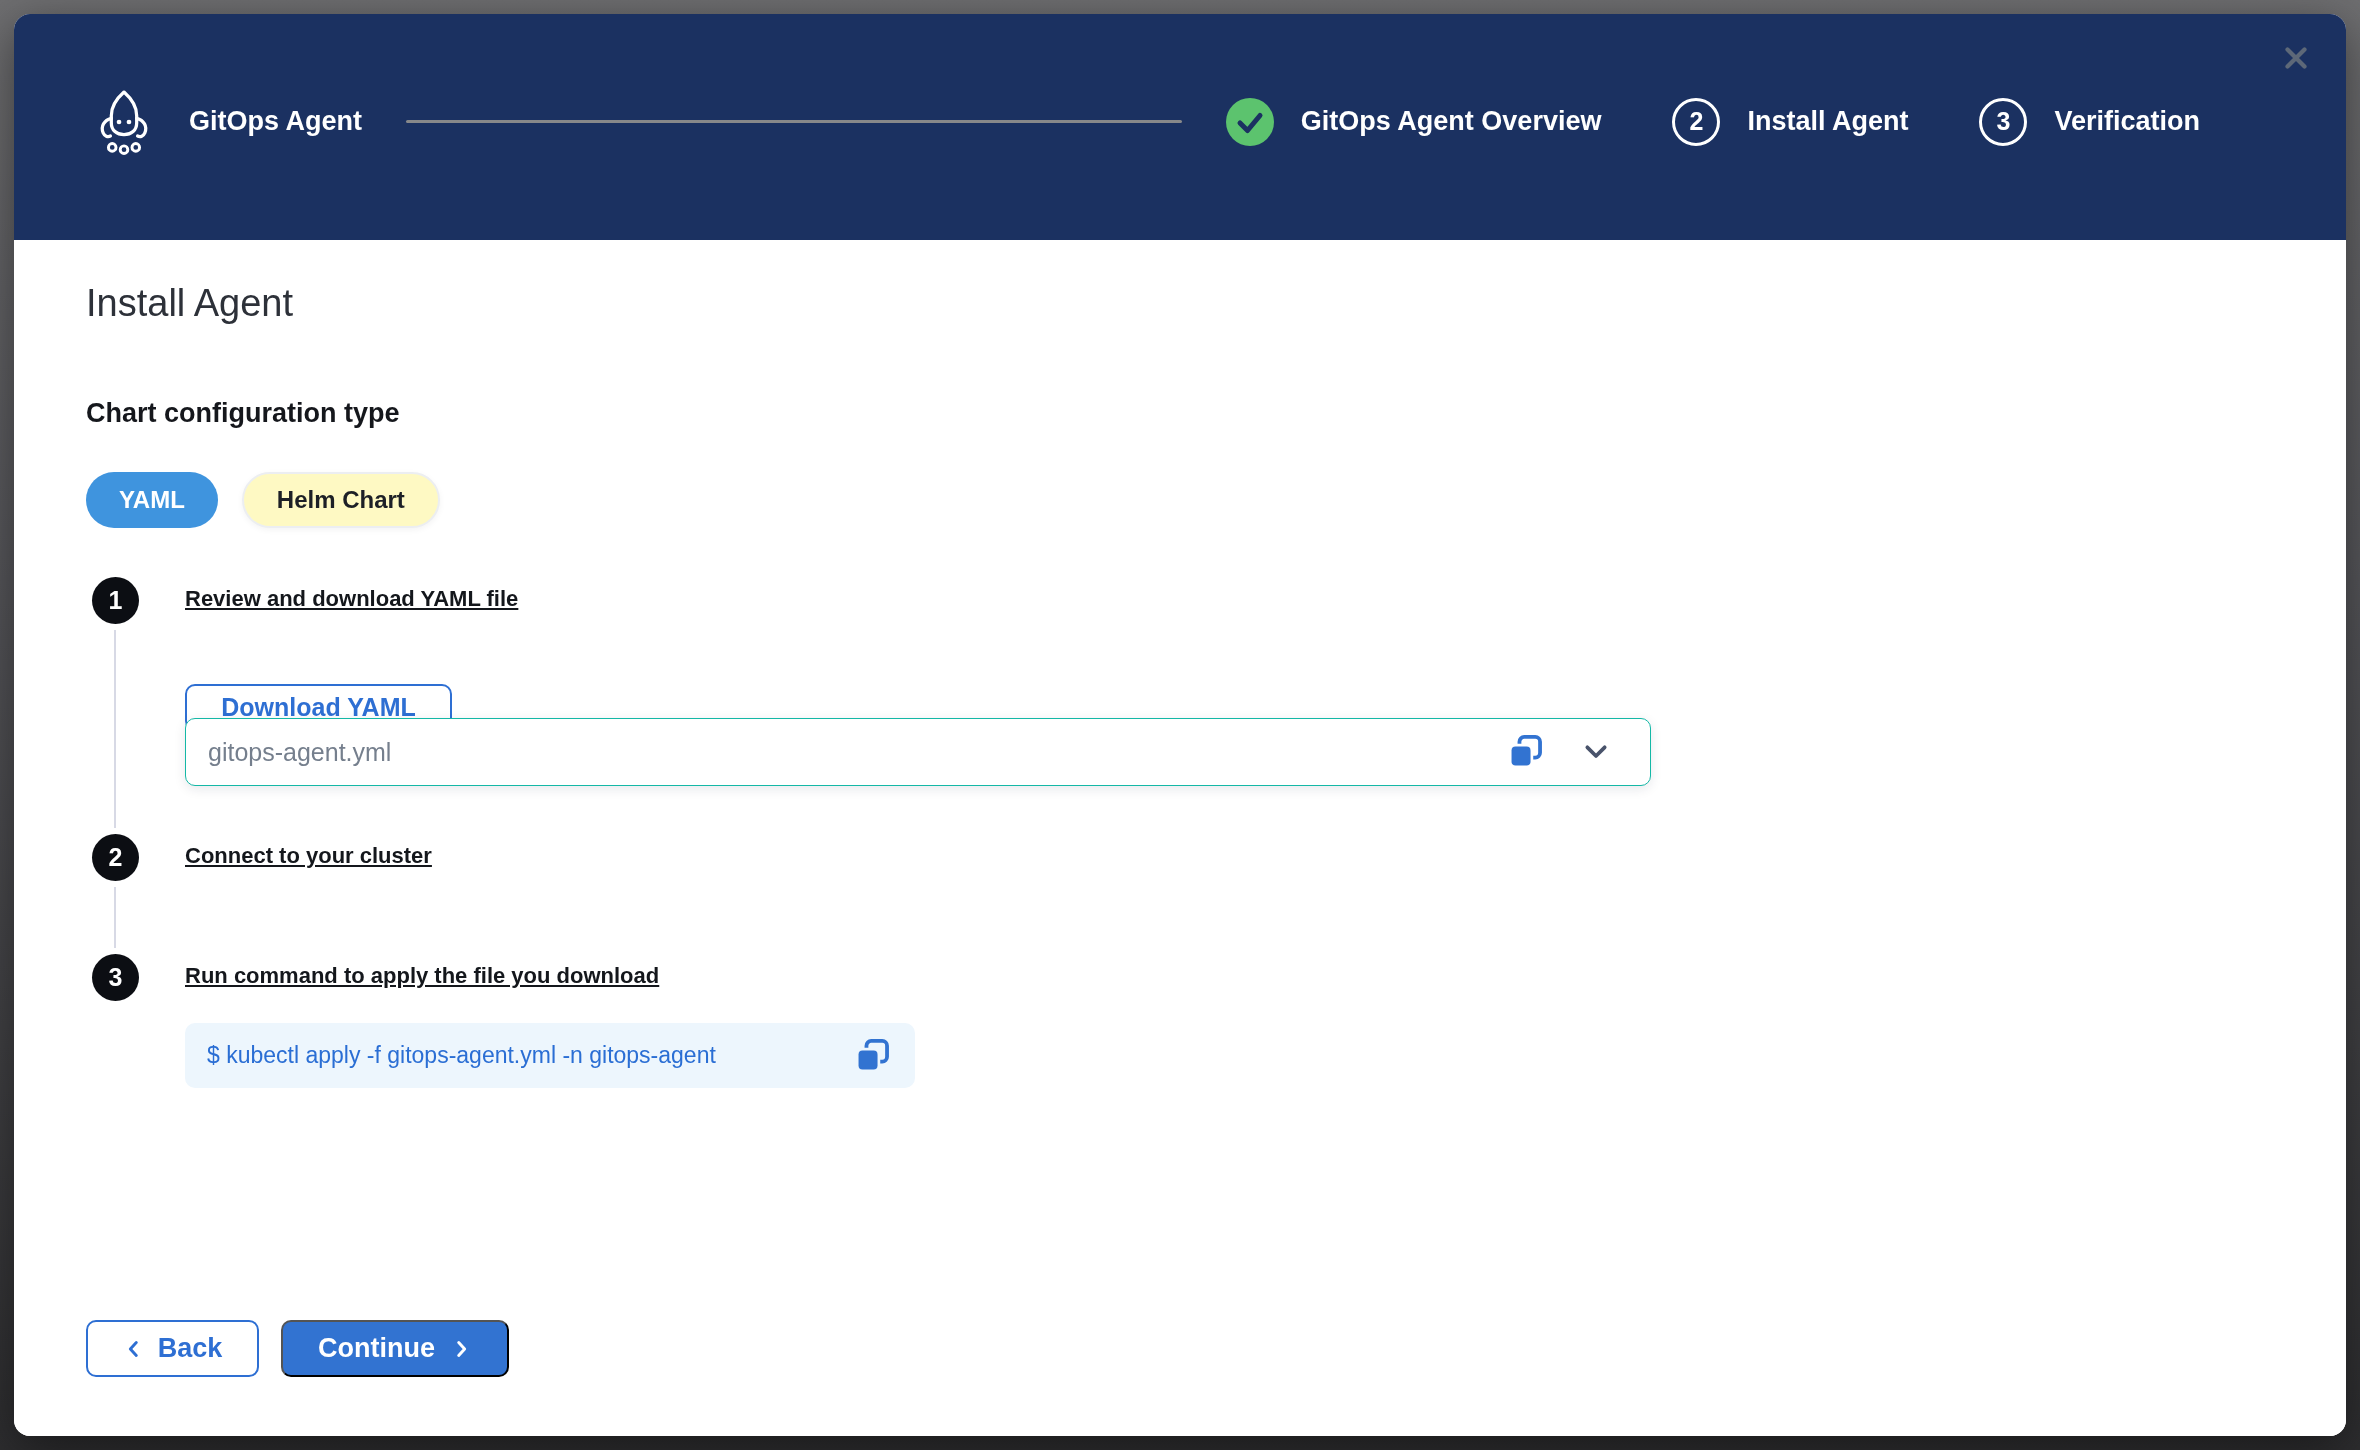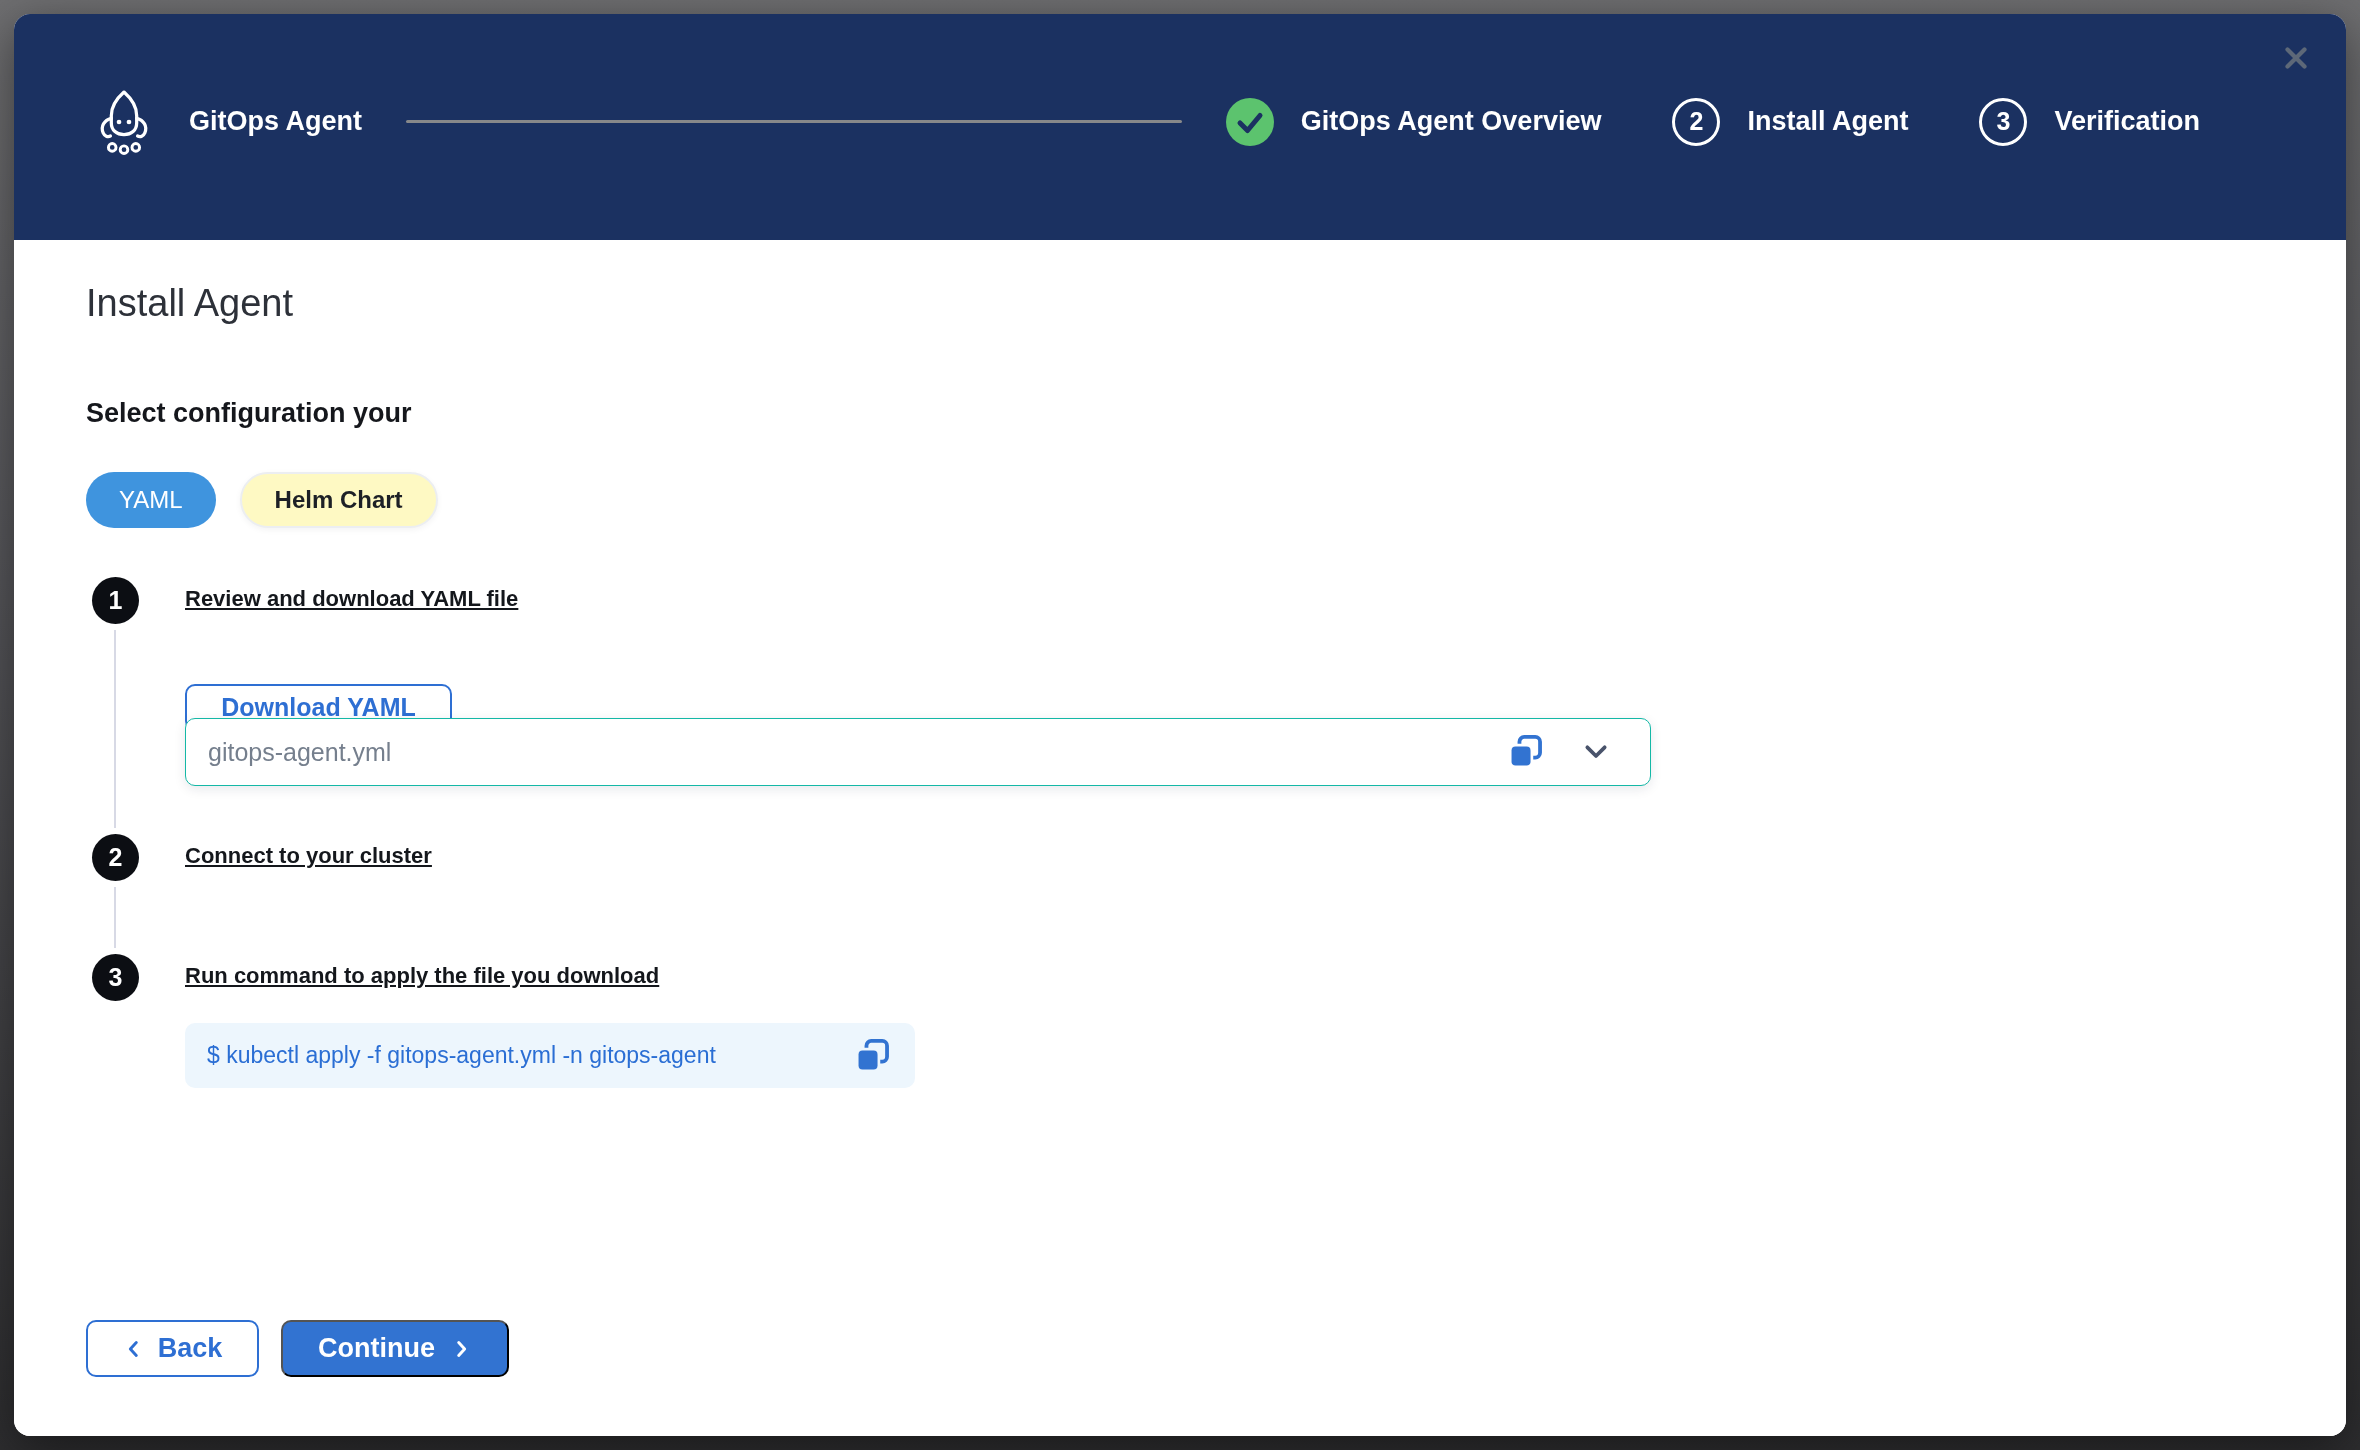--- a/index.html
+++ b/index.html
@@ -29,21 +29,21 @@
   .num-circle{border:3px solid #ffffff;color:#ffffff;font-size:25px;font-weight:600;}
   .step-label{color:#ffffff;font-size:27px;font-weight:600;margin-left:27px;white-space:nowrap;}
   .close-btn{position:absolute;top:22px;right:28px;width:44px;height:44px;display:flex;align-items:center;justify-content:center;cursor:pointer;}
   
   .main{position:relative;height:1196px;background:#ffffff;}
   .page-title{position:absolute;left:72px;top:42px;margin:0;font-size:38px;font-weight:400;color:#2d3139;}
   .config-label{position:absolute;left:72px;top:158px;font-size:27px;font-weight:700;color:#15171c;}
   .pills{position:absolute;left:72px;top:232px;display:flex;gap:24px;}
   .pill{height:56px;border-radius:28px;display:flex;align-items:center;justify-content:center;
         font-size:24px;padding:0 33px;box-sizing:border-box;cursor:pointer;white-space:nowrap;}
-  .pill-selected{background:#3f94de;color:#ffffff;font-weight:400;}
+  .pill-selected{background:#3f94de;color:#ffffff;font-weight:700;}
   .pill-unselected{background:#fef9c3;color:#1d2026;border:2px solid #eceef1;font-weight:600;box-shadow:0 2px 6px rgba(0,0,0,0.05);}
   .step-circle{position:absolute;width:47px;height:47px;border-radius:50%;background:#0c0e13;color:#ffffff;
                font-size:25px;font-weight:700;display:flex;align-items:center;justify-content:center;}
   .connector{position:absolute;left:100px;width:2px;background:#d7d9e5;}
   .step-title{position:absolute;left:171px;font-size:22px;font-weight:700;color:#14171c;white-space:nowrap;text-decoration:underline;}
   .download-btn{position:absolute;left:171px;top:404px;width:267px;height:47px;background:#ffffff;
                 border:2.5px solid #2e6fd3;border-radius:10px;color:#2e6fd3;font-size:25px;font-weight:700;
                 display:flex;align-items:center;justify-content:center;box-sizing:border-box;cursor:pointer;margin-top:40px;}
   .file-row{position:absolute;left:171px;top:478px;width:1466px;height:68px;background:#ffffff;border-radius:10px;
             border:1px solid #14b8a6;box-shadow:0 3px 12px rgba(23,32,55,0.10);
@@ -105,21 +105,21 @@
       <svg width="34" height="34" viewBox="0 0 24 24" fill="none">
         <path d="M6 6 L18 18 M18 6 L6 18" stroke="#5d6878" stroke-width="3" stroke-linecap="round"></path>
       </svg>
     </div>
   </div>
 
   <div class="main">
 
     <h1 class="page-title">Install Agent</h1>
 
-    <div class="config-label">Select configuration your</div>
+    <div class="config-label">Chart configuration type</div>
 
     <div class="pills">
       <div class="pill pill-selected">YAML</div>
       <div class="pill pill-unselected">Helm Chart</div>
     </div>
 
     <div class="step-circle" style="left:78px;top:337px;">1</div>
     <div class="connector" style="top:390px;height:198px;"></div>
     <div class="step-circle" style="left:78px;top:594px;">2</div>
     <div class="connector" style="top:647px;height:61px;"></div>

